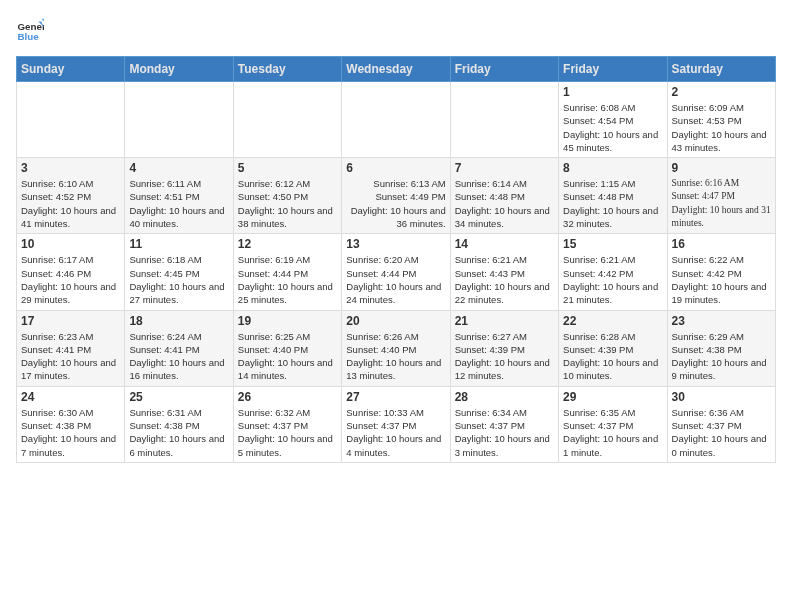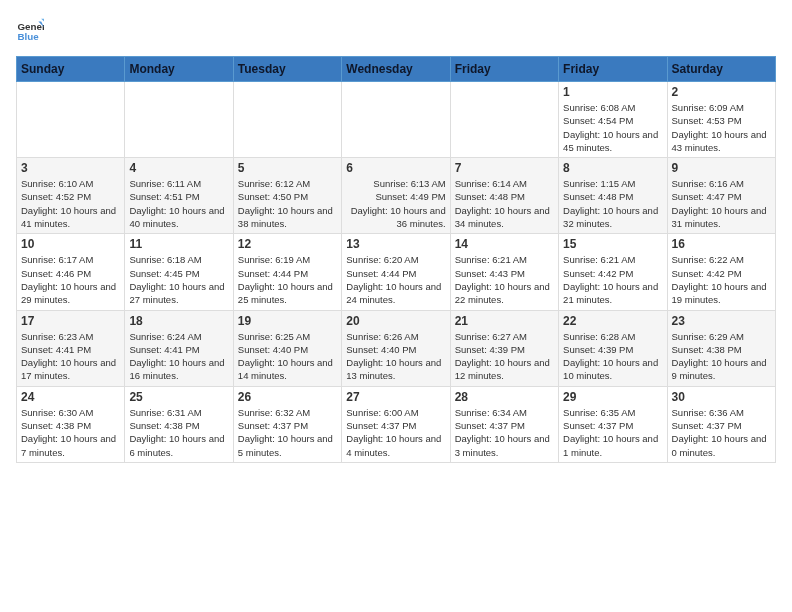--- a/index.html
+++ b/index.html
@@ -37,21 +37,21 @@
       font-size: 15px;
       color: #555;
     }
     .calendar {
       width: 100%;
       border-collapse: collapse;
       border: 1px solid #ccc;
     }
     .calendar th {
       background: #3a7abf;
-      color: #0f172a;
+      color: #e5e5e5;
       font-size: 12px;
       font-weight: bold;
       padding: 5px 4px;
       text-align: left;
       border: 1px solid #5a9ad0;
     }
     .calendar td {
       vertical-align: top;
       border: 1px solid #ddd;
       padding: 3px 4px;
@@ -165,21 +165,21 @@
 Daylight: 10 hours and 34 minutes.</div>
         </td>
         <td>
           <span class="day-num">8</span>
           <div class="day-info" style="white-space: pre-line;">Sunrise: 1:15 AM
 Sunset: 4:48 PM
 Daylight: 10 hours and 32 minutes.</div>
         </td>
         <td>
           <span class="day-num">9</span>
-          <div class="day-info" style="white-space: pre-line;">Sunrise: 6:16 AM
+          <div class="day-info" style="white-space: pre-line; font-family: Liberation Serif, serif;">Sunrise: 6:16 AM
 Sunset: 4:47 PM
 Daylight: 10 hours and 31 minutes.</div>
         </td>
       </tr>
       <tr>
         <td>
           <span class="day-num">10</span>
           <div class="day-info" style="white-space: pre-line;">Sunrise: 6:17 AM
 Sunset: 4:46 PM
 Daylight: 10 hours and 29 minutes.</div>
@@ -279,21 +279,21 @@
 Daylight: 10 hours and 6 minutes.</div>
         </td>
         <td>
           <span class="day-num">26</span>
           <div class="day-info" style="white-space: pre-line;">Sunrise: 6:32 AM
 Sunset: 4:37 PM
 Daylight: 10 hours and 5 minutes.</div>
         </td>
         <td>
           <span class="day-num">27</span>
-          <div class="day-info" style="white-space: pre-line;">Sunrise: 6:00 AM
+          <div class="day-info" style="white-space: pre-line;">Sunrise: 10:33 AM
 Sunset: 4:37 PM
 Daylight: 10 hours and 4 minutes.</div>
         </td>
         <td>
           <span class="day-num">28</span>
           <div class="day-info" style="white-space: pre-line;">Sunrise: 6:34 AM
 Sunset: 4:37 PM
 Daylight: 10 hours and 3 minutes.</div>
         </td>
         <td>

